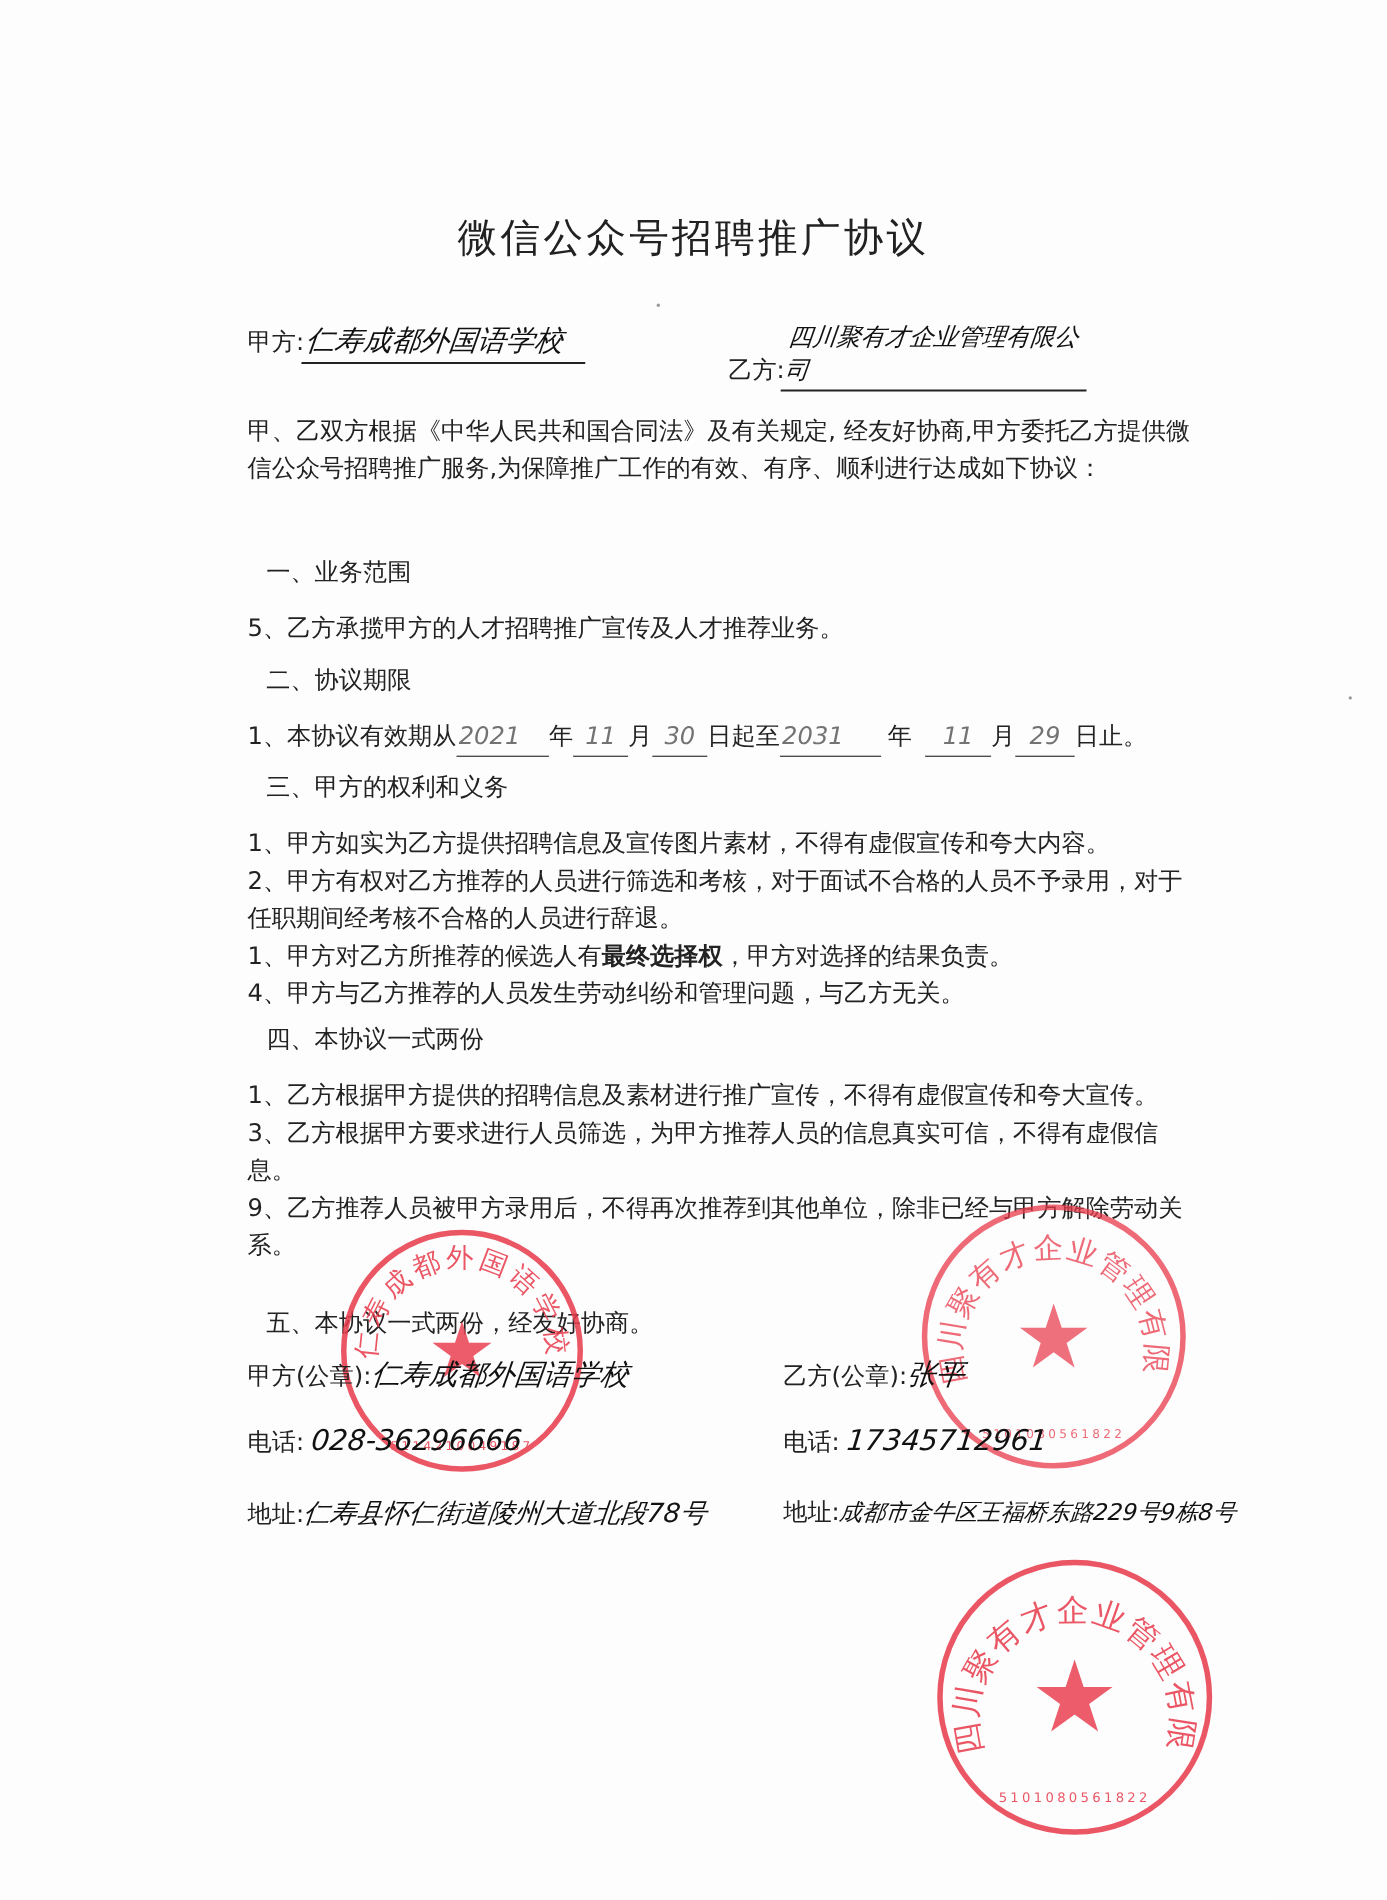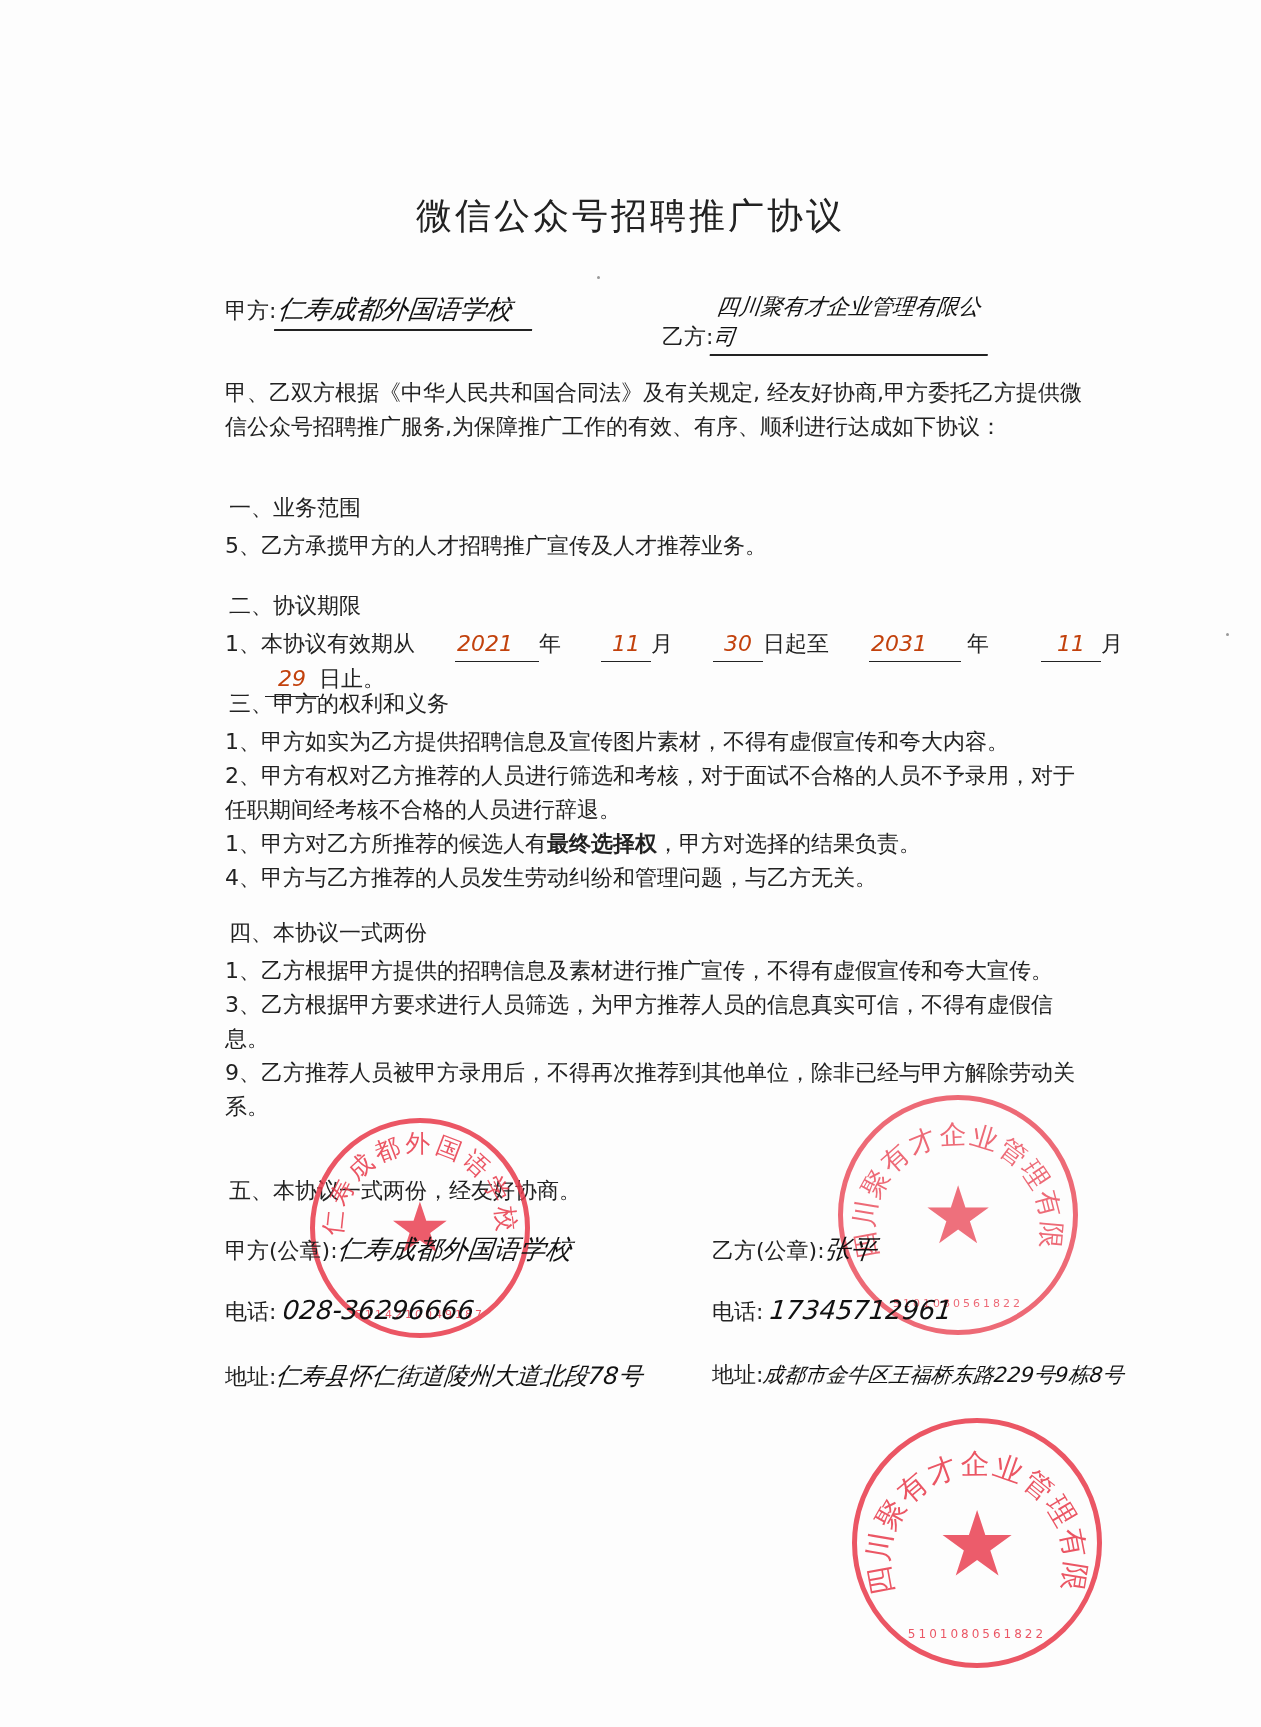--- a/index.html
+++ b/index.html
@@ -7,24 +7,24 @@
          font-family: "DejaVu Serif", "Liberation Serif", serif; color: #1a1a1a; }
   .page { position: absolute; left: 0; top: 0; width: 1261px; height: 1727px; background: #fdfdfd; }
   .title { position: absolute; top: 192px; left: 0; width: 1261px; text-align: center;
            font-size: 36px; letter-spacing: 3px; color: #222; font-family: "DejaVu Sans", sans-serif; }
   .party-line { position: absolute; top: 292px; font-size: 22px; font-family: "DejaVu Sans", sans-serif; }
   .party-line .label { color: #222; }
   .hand { font-family: "DejaVu Sans", sans-serif; font-style: italic; color: #111; font-size: 26px;
           display: inline-block; border-bottom: 2px solid #222; padding: 0 6px 2px 2px; transform: skewX(-6deg); }
   .text { position: absolute; left: 225px; width: 870px; font-size: 22px; line-height: 34px;
           font-family: "DejaVu Sans", sans-serif; color: #222; }
-  .h { margin: 4px; }
+  .h { margin: 17px; }
   .p { margin: 0; }
   .blank { display: inline-block; border-bottom: 1.5px solid #222; text-align: left;
-           font-style: italic; color: #c2410c; padding: 0 2px; margin-left: 40px; }
+           font-style: italic; color: #737373; padding: 0 2px; }
   .bold { font-weight: bold; }
   .sig { position: absolute; font-size: 22px; font-family: "DejaVu Sans", sans-serif; color: #222; }
   .sig .hw { font-style: italic; font-size: 26px; color: #111; display: inline-block; transform: skewX(-6deg); }
   .seal { position: absolute; border-radius: 50%; border: 5px solid #e8394a; box-sizing: border-box; opacity: 0.85; }
   .seal .star { position: absolute; left: 50%; top: 50%; transform: translate(-50%, -50%); color: #ea4152; }
   .seal .ring-text { position: absolute; left: 0; top: 0; width: 100%; height: 100%; }
   .seal .num { position: absolute; width: 100%; text-align: center; font-family: "DejaVu Sans", sans-serif; color: #e8394a; }
   .speck { position: absolute; width: 3px; height: 3px; background: #999; border-radius: 50%; }
 </style>
 </head>

